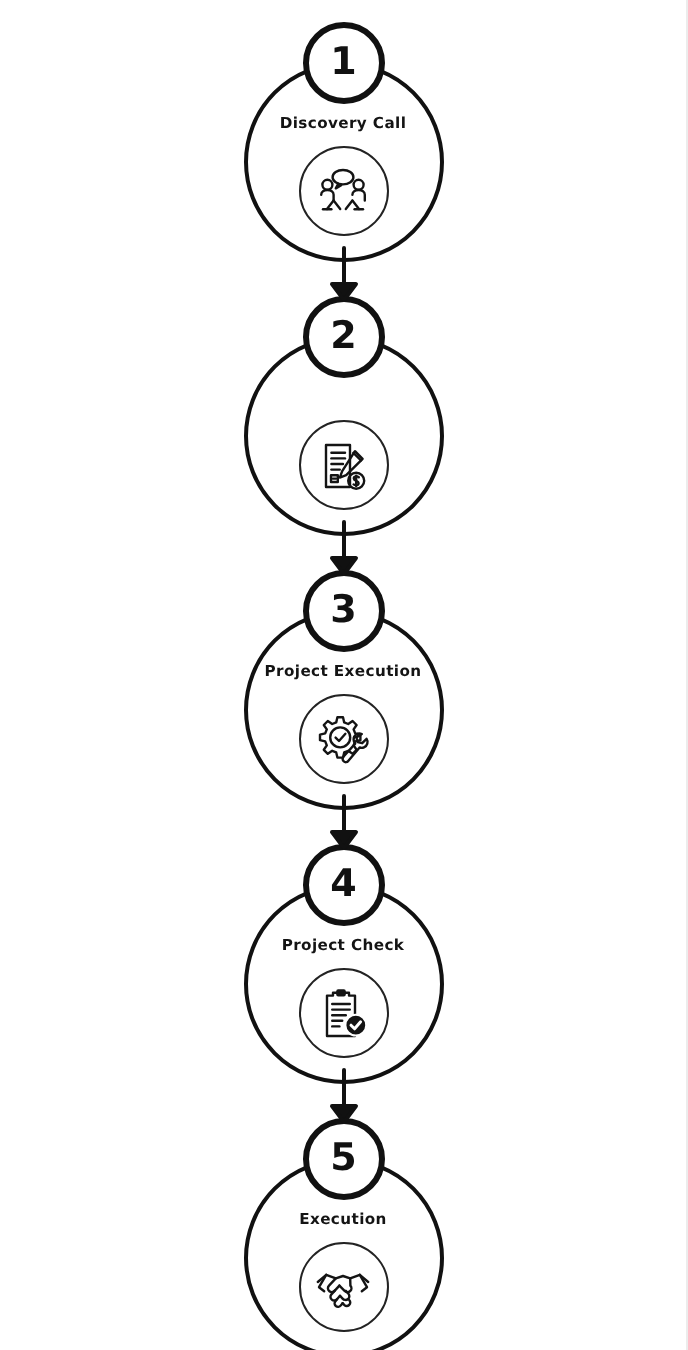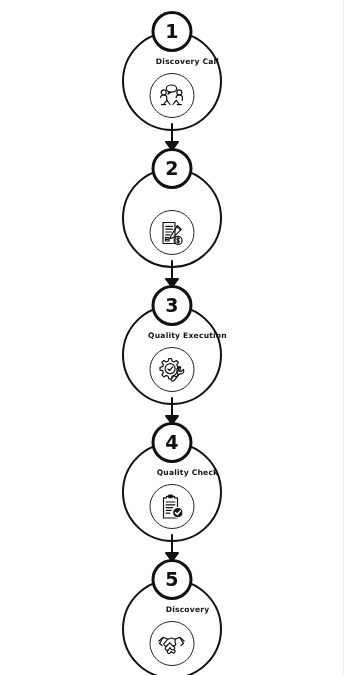--- a/index.html
+++ b/index.html
@@ -58,21 +58,21 @@
   .node-badge-num {
     font-family: "DejaVu Sans", sans-serif;
     font-size: 19px;
     font-weight: bold;
     color: #111111;
     line-height: 1;
     letter-spacing: -0.5px;
   }
   .node-label {
     position: absolute;
-    left: 16px;
+    left: 0;
     top: 49px;
     width: 116px;
     text-align: center;
     font-family: "DejaVu Sans", sans-serif;
     font-size: 7.6px;
     font-weight: bold;
     color: #141414;
     letter-spacing: 0.2px;
     z-index: 2;
     white-space: nowrap;
@@ -168,21 +168,21 @@
       <path d="M11 2 L11 26"></path>
       <path d="M5 20 L11 28 L17 20 Z" fill="#111111"></path>
     </svg>
   </div>
 
   <div class="flow-node" style="top:282px;">
     <div class="node-circle"></div>
     <div class="node-badge">
       <span class="node-badge-num">3</span>
     </div>
-    <div class="node-label">Quality Execution</div>
+    <div class="node-label">Project Execution</div>
     <div class="node-icon-wrap">
       <svg width="32" height="32" viewBox="0 0 32 32" fill="none" stroke="#141414" stroke-width="1.2" stroke-linecap="round" stroke-linejoin="round">
         <path d="M13.2 4.6 L16.0 4.6 L16.6 7.2 L18.6 8.0 L20.8 6.5 L22.8 8.5 L21.3 10.7 L22.1 12.7 L24.7 13.3 L24.7 16.1 L22.1 16.7 L21.3 18.7 L22.8 20.9 L20.8 22.9 L18.6 21.4 L16.6 22.2 L16.0 24.8 L13.2 24.8 L12.6 22.2 L10.6 21.4 L8.4 22.9 L6.4 20.9 L7.9 18.7 L7.1 16.7 L4.5 16.1 L4.5 13.3 L7.1 12.7 L7.9 10.7 L6.4 8.5 L8.4 6.5 L10.6 8.0 L12.6 7.2 Z"></path>
         <circle cx="14.6" cy="14.7" r="5.0"></circle>
         <path d="M12.3 14.8 L14.0 16.5 L17.2 12.9"></path>
         <path d="M25.4 13.0 C23.4 12.2 21.3 13.6 21.3 15.7 C21.3 16.5 21.6 17.2 22.1 17.8 L16.2 24.4 C15.6 25.1 15.7 26.1 16.4 26.7 C17.1 27.3 18.1 27.2 18.6 26.5 L24.3 19.7 C25.0 20.0 25.8 20.0 26.5 19.7 C28.2 19.0 28.8 16.9 27.8 15.4 L25.6 17.6 L23.3 17.0 L22.7 14.7 Z"></path>
       </svg>
     </div>
   </div>
 
@@ -191,21 +191,21 @@
       <path d="M11 2 L11 26"></path>
       <path d="M5 20 L11 28 L17 20 Z" fill="#111111"></path>
     </svg>
   </div>
 
   <div class="flow-node" style="top:419px;">
     <div class="node-circle"></div>
     <div class="node-badge">
       <span class="node-badge-num">4</span>
     </div>
-    <div class="node-label">Quality Check</div>
+    <div class="node-label">Project Check</div>
     <div class="node-icon-wrap">
       <svg width="32" height="32" viewBox="0 0 32 32" fill="none" stroke="#141414" stroke-width="1.2" stroke-linecap="round" stroke-linejoin="round">
         <path d="M8.0 6.8 L11.0 6.8 L11.0 5.4 L19.0 5.4 L19.0 6.8 L22.0 6.8 L22.0 27.0 L8.0 27.0 Z"></path>
         <rect x="12.6" y="3.6" width="4.8" height="3.6" rx="1.0" fill="#141414" stroke="none"></rect>
         <path d="M10.6 11.0 L19.4 11.0"></path>
         <path d="M10.6 13.8 L19.4 13.8"></path>
         <path d="M10.6 16.6 L17.4 16.6"></path>
         <path d="M10.6 19.4 L15.6 19.4"></path>
         <path d="M10.6 22.2 L14.2 22.2"></path>
         <circle cx="22.4" cy="21.6" r="5.2" fill="#141414" stroke="#ffffff" stroke-width="1.0"></circle>
@@ -219,21 +219,21 @@
       <path d="M11 2 L11 26"></path>
       <path d="M5 20 L11 28 L17 20 Z" fill="#111111"></path>
     </svg>
   </div>
 
   <div class="flow-node" style="top:556px;">
     <div class="node-circle"></div>
     <div class="node-badge">
       <span class="node-badge-num">5</span>
     </div>
-    <div class="node-label">Discovery</div>
+    <div class="node-label">Execution</div>
     <div class="node-icon-wrap">
       <svg width="32" height="32" viewBox="0 0 32 32" fill="none" stroke="#141414" stroke-width="1.2" stroke-linecap="round" stroke-linejoin="round">
         <path d="M3.4 13.0 L7.6 9.4 L12.4 11.2 L16.0 10.0 L19.6 11.2 L24.4 9.4 L28.6 13.0"></path>
         <path d="M7.6 9.4 L4.0 15.6 L6.6 17.6"></path>
         <path d="M24.4 9.4 L28.0 15.6 L25.4 17.6"></path>
         <path d="M12.4 11.2 L9.0 14.8 C8.2 15.6 8.3 16.9 9.2 17.6 C10.0 18.2 11.2 18.1 11.9 17.3 L14.2 14.8"></path>
         <path d="M14.2 14.8 L16.8 17.4 C17.6 18.2 18.8 18.2 19.6 17.5 C20.4 16.8 20.4 15.6 19.7 14.8 L19.6 11.2"></path>
         <path d="M11.9 17.3 L10.2 19.2 C9.5 20.0 9.6 21.2 10.4 21.8 C11.2 22.5 12.4 22.4 13.0 21.6 L14.5 19.9"></path>
         <path d="M14.5 19.9 L15.8 21.3 C16.5 22.1 17.7 22.2 18.5 21.5 C19.3 20.9 19.4 19.7 18.7 18.9 L17.4 17.4"></path>
         <path d="M13.0 21.6 L12.2 22.6 C11.6 23.3 11.7 24.4 12.4 25.0 C13.2 25.6 14.3 25.5 14.9 24.7 L15.8 23.6"></path>

